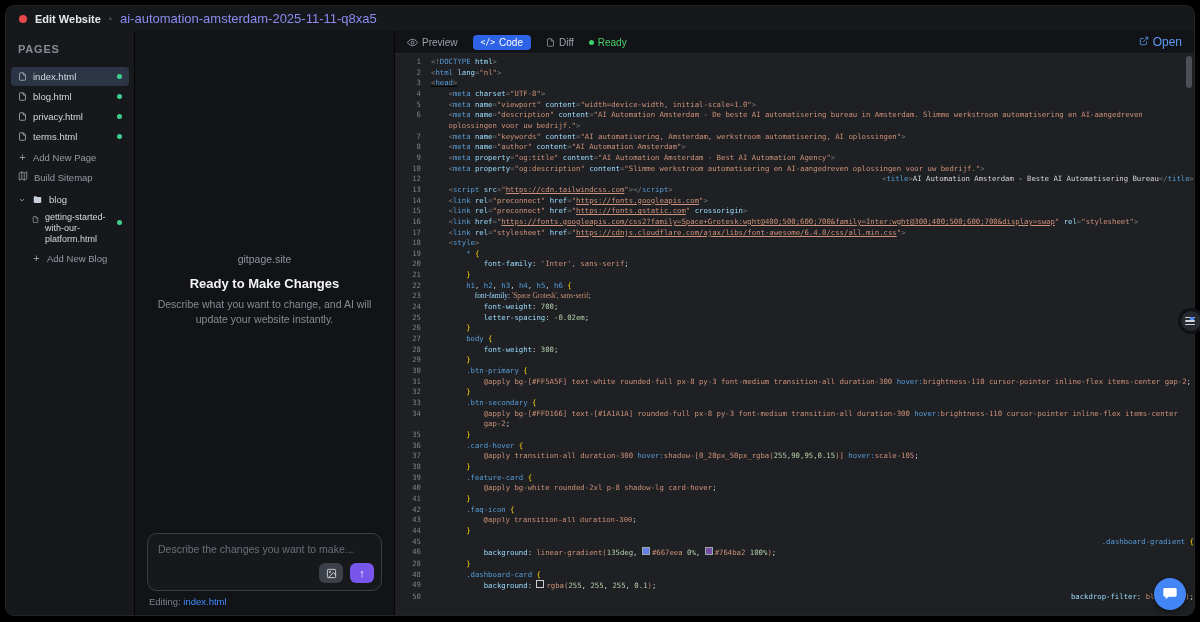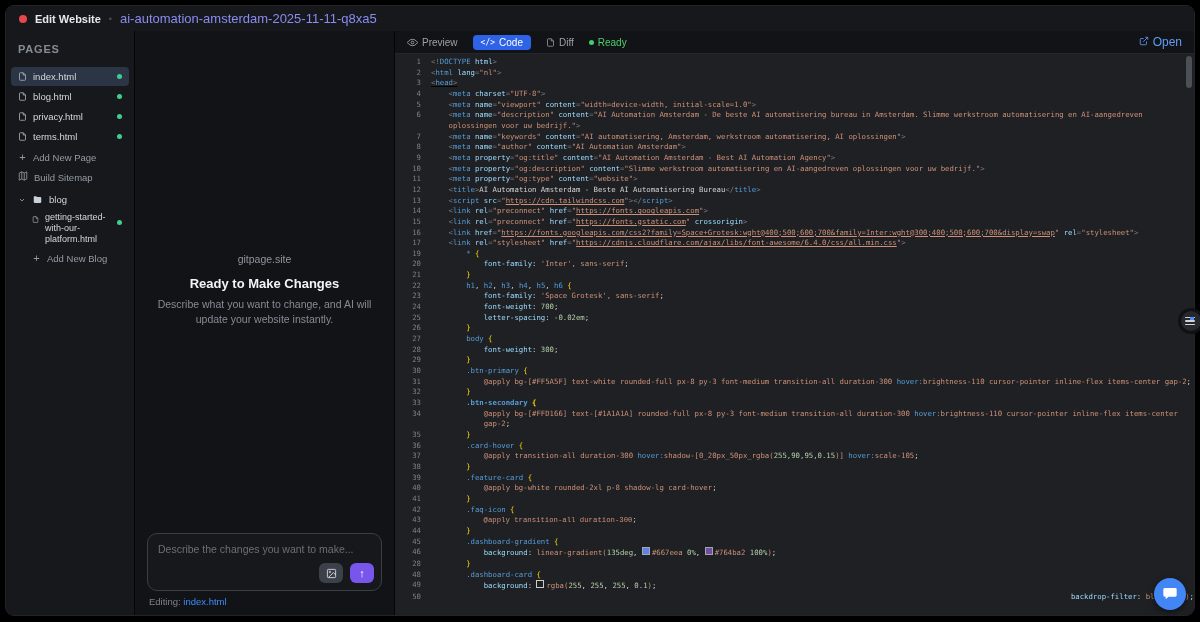--- a/index.html
+++ b/index.html
@@ -275,26 +275,22 @@
             </div>
             <div class="cl">
               <span class="ln">9</span>
               <span class="code" style="padding-left: 4ch;"><span class="tk-p">&lt;</span><span class="tk-t">meta</span><span class="tk-a"> property</span><span class="tk-p">=</span><span class="tk-s">"og:title"</span><span class="tk-a"> content</span><span class="tk-p">=</span><span class="tk-s">"AI Automation Amsterdam - Best AI Automation Agency"</span><span class="tk-p">&gt;</span></span>
             </div>
             <div class="cl">
               <span class="ln">10</span>
               <span class="code" style="padding-left: 4ch;"><span class="tk-p">&lt;</span><span class="tk-t">meta</span><span class="tk-a"> property</span><span class="tk-p">=</span><span class="tk-s">"og:description"</span><span class="tk-a"> content</span><span class="tk-p">=</span><span class="tk-s">"Slimme werkstroom automatisering en AI-aangedreven oplossingen voor uw bedrijf."</span><span class="tk-p">&gt;</span></span>
             </div>
             <div class="cl">
-              <span class="ln">11</span>
-              <span class="code" style="padding-left: 4ch;"><span class="tk-p">&lt;</span><span class="tk-t">meta</span><span class="tk-a"> property</span><span class="tk-p">=</span><span class="tk-s">"og:type"</span><span class="tk-a"> content</span><span class="tk-p">=</span><span class="tk-s">"website"</span><span class="tk-p">&gt;</span></span>
-            </div>
-            <div class="cl">
               <span class="ln">12</span>
-              <span class="code" style="padding-left: 4ch;"><span class="tk-p">&lt;</span><span class="tk-t">title</span><span class="tk-p">&gt;</span><span class="tk-x">AI Automation Amsterdam - Beste AI Automatisering Bureau</span><span class="tk-p">&lt;/</span><span class="tk-t">title</span><span class="tk-p">&gt;</span></span>
+              <span class="code" style="padding-left: 4ch; text-align: right;"><span class="tk-p">&lt;</span><span class="tk-t">title</span><span class="tk-p">&gt;</span><span class="tk-x">AI Automation Amsterdam - Beste AI Automatisering Bureau</span><span class="tk-p">&lt;/</span><span class="tk-t">title</span><span class="tk-p">&gt;</span></span>
             </div>
             <div class="cl">
               <span class="ln">13</span>
               <span class="code" style="padding-left: 4ch;"><span class="tk-p">&lt;</span><span class="tk-t">script</span><span class="tk-a"> src</span><span class="tk-p">=</span><span class="tk-s">"</span><span class="tk-u">https://cdn.tailwindcss.com</span><span class="tk-s">"</span><span class="tk-p">&gt;&lt;/</span><span class="tk-t">script</span><span class="tk-p">&gt;</span></span>
             </div>
             <div class="cl">
               <span class="ln">14</span>
               <span class="code" style="padding-left: 4ch;"><span class="tk-p">&lt;</span><span class="tk-t">link</span><span class="tk-a"> rel</span><span class="tk-p">=</span><span class="tk-s">"preconnect"</span><span class="tk-a"> href</span><span class="tk-p">=</span><span class="tk-s">"</span><span class="tk-u">https://fonts.googleapis.com</span><span class="tk-s">"</span><span class="tk-p">&gt;</span></span>
             </div>
             <div class="cl">
@@ -303,38 +299,42 @@
             </div>
             <div class="cl">
               <span class="ln">16</span>
               <span class="code" style="padding-left: 4ch;"><span class="tk-p">&lt;</span><span class="tk-t">link</span><span class="tk-a"> href</span><span class="tk-p">=</span><span class="tk-s">"</span><span class="tk-u">https://fonts.googleapis.com/css2?family=Space+Grotesk:wght@400;500;600;700&amp;family=Inter:wght@300;400;500;600;700&amp;display=swap</span><span class="tk-s">"</span><span class="tk-a"> rel</span><span class="tk-p">=</span><span class="tk-s">"stylesheet"</span><span class="tk-p">&gt;</span></span>
             </div>
             <div class="cl">
               <span class="ln">17</span>
               <span class="code" style="padding-left: 4ch;"><span class="tk-p">&lt;</span><span class="tk-t">link</span><span class="tk-a"> rel</span><span class="tk-p">=</span><span class="tk-s">"stylesheet"</span><span class="tk-a"> href</span><span class="tk-p">=</span><span class="tk-s">"</span><span class="tk-u">https://cdnjs.cloudflare.com/ajax/libs/font-awesome/6.4.0/css/all.min.css</span><span class="tk-s">"</span><span class="tk-p">&gt;</span></span>
             </div>
             <div class="cl">
+              <span class="ln">18</span>
+              <span class="code" style="padding-left: 4ch;"><span class="tk-p">&lt;</span><span class="tk-t">style</span><span class="tk-p">&gt;</span></span>
+            </div>
+            <div class="cl">
               <span class="ln">19</span>
               <span class="code" style="padding-left: 8ch;"><span class="tk-sel">* </span><span class="tk-br">{</span></span>
             </div>
             <div class="cl">
               <span class="ln">20</span>
               <span class="code" style="padding-left: 12ch;"><span class="tk-pr">font-family</span><span class="tk-x">: </span><span class="tk-v">'Inter', sans-serif</span><span class="tk-x">;</span></span>
             </div>
             <div class="cl">
               <span class="ln">21</span>
               <span class="code" style="padding-left: 8ch;"><span class="tk-br">}</span></span>
             </div>
             <div class="cl">
               <span class="ln">22</span>
               <span class="code" style="padding-left: 8ch;"><span class="tk-sel">h1</span><span class="tk-x">, </span><span class="tk-sel">h2</span><span class="tk-x">, </span><span class="tk-sel">h3</span><span class="tk-x">, </span><span class="tk-sel">h4</span><span class="tk-x">, </span><span class="tk-sel">h5</span><span class="tk-x">, </span><span class="tk-sel">h6</span><span class="tk-x"> </span><span class="tk-br">{</span></span>
             </div>
             <div class="cl">
               <span class="ln">23</span>
-              <span class="code" style="padding-left: 12ch;"><span class="tk-pr">font-family</span><span class="tk-x">: </span><span class="tk-v">'Space Grotesk', sans-serif</span><span class="tk-x">;</span></span>
+              <span class="code" style="padding-left: 12ch; font-family: Liberation Serif, serif;"><span class="tk-pr">font-family</span><span class="tk-x">: </span><span class="tk-v">'Space Grotesk', sans-serif</span><span class="tk-x">;</span></span>
             </div>
             <div class="cl">
               <span class="ln">24</span>
               <span class="code" style="padding-left: 12ch;"><span class="tk-pr">font-weight</span><span class="tk-x">: </span><span class="tk-n">700</span><span class="tk-x">;</span></span>
             </div>
             <div class="cl">
               <span class="ln">25</span>
               <span class="code" style="padding-left: 12ch;"><span class="tk-pr">letter-spacing</span><span class="tk-x">: </span><span class="tk-n">-0.02em</span><span class="tk-x">;</span></span>
             </div>
             <div class="cl">
@@ -360,21 +360,21 @@
             <div class="cl">
               <span class="ln">31</span>
               <span class="code" style="padding-left: 12ch;"><span class="tk-v">@apply bg-[#FF5A5F] text-white rounded-full px-8 py-3 font-medium transition-all duration-300 </span><span class="tk-ps">hover:</span><span class="tk-v">brightness-110 cursor-pointer inline-flex items-center gap-2</span><span class="tk-x">;</span></span>
             </div>
             <div class="cl">
               <span class="ln">32</span>
               <span class="code" style="padding-left: 8ch;"><span class="tk-br">}</span></span>
             </div>
             <div class="cl">
               <span class="ln">33</span>
-              <span class="code" style="padding-left: 8ch; font-weight: bold;"><span class="tk-sel">.btn-secondary </span><span class="tk-br">{</span></span>
+              <span class="code" style="padding-left: 8ch;"><span class="tk-sel">.btn-secondary </span><span class="tk-br">{</span></span>
             </div>
             <div class="cl">
               <span class="ln">34</span>
               <span class="code" style="padding-left: 12ch;"><span class="tk-v">@apply bg-[#FFD166] text-[#1A1A1A] rounded-full px-8 py-3 font-medium transition-all duration-300 </span><span class="tk-ps">hover:</span><span class="tk-v">brightness-110 cursor-pointer inline-flex items-center gap-2</span><span class="tk-x">;</span></span>
             </div>
             <div class="cl">
               <span class="ln">35</span>
               <span class="code" style="padding-left: 8ch;"><span class="tk-br">}</span></span>
             </div>
             <div class="cl">
@@ -408,21 +408,21 @@
             <div class="cl">
               <span class="ln">43</span>
               <span class="code" style="padding-left: 12ch; font-family: Liberation Mono, monospace;"><span class="tk-v">@apply transition-all duration-300</span><span class="tk-x">;</span></span>
             </div>
             <div class="cl">
               <span class="ln">44</span>
               <span class="code" style="padding-left: 8ch;"><span class="tk-br">}</span></span>
             </div>
             <div class="cl">
               <span class="ln">45</span>
-              <span class="code" style="padding-left: 8ch;"><span class="tk-sel">.dashboard-gradient </span><span class="tk-br">{</span></span>
+              <span class="code" style="padding-left: 8ch; text-align: right;"><span class="tk-sel">.dashboard-gradient </span><span class="tk-br">{</span></span>
             </div>
             <div class="cl">
               <span class="ln">46</span>
               <span class="code" style="padding-left: 12ch;"><span class="tk-pr">background</span><span class="tk-x">: </span><span class="tk-v">linear-gradient(</span><span class="tk-n">135deg</span><span class="tk-x">, </span><span class="swatch" style="background: rgb(102, 126, 234);"></span><span class="tk-v">#667eea </span><span class="tk-n">0%</span><span class="tk-x">, </span><span class="swatch" style="background: rgb(118, 75, 162);"></span><span class="tk-v">#764ba2 </span><span class="tk-n">100%</span><span class="tk-v">)</span><span class="tk-x">;</span></span>
             </div>
             <div class="cl">
               <span class="ln">28</span>
               <span class="code" style="padding-left: 8ch;"><span class="tk-br">}</span></span>
             </div>
             <div class="cl">

